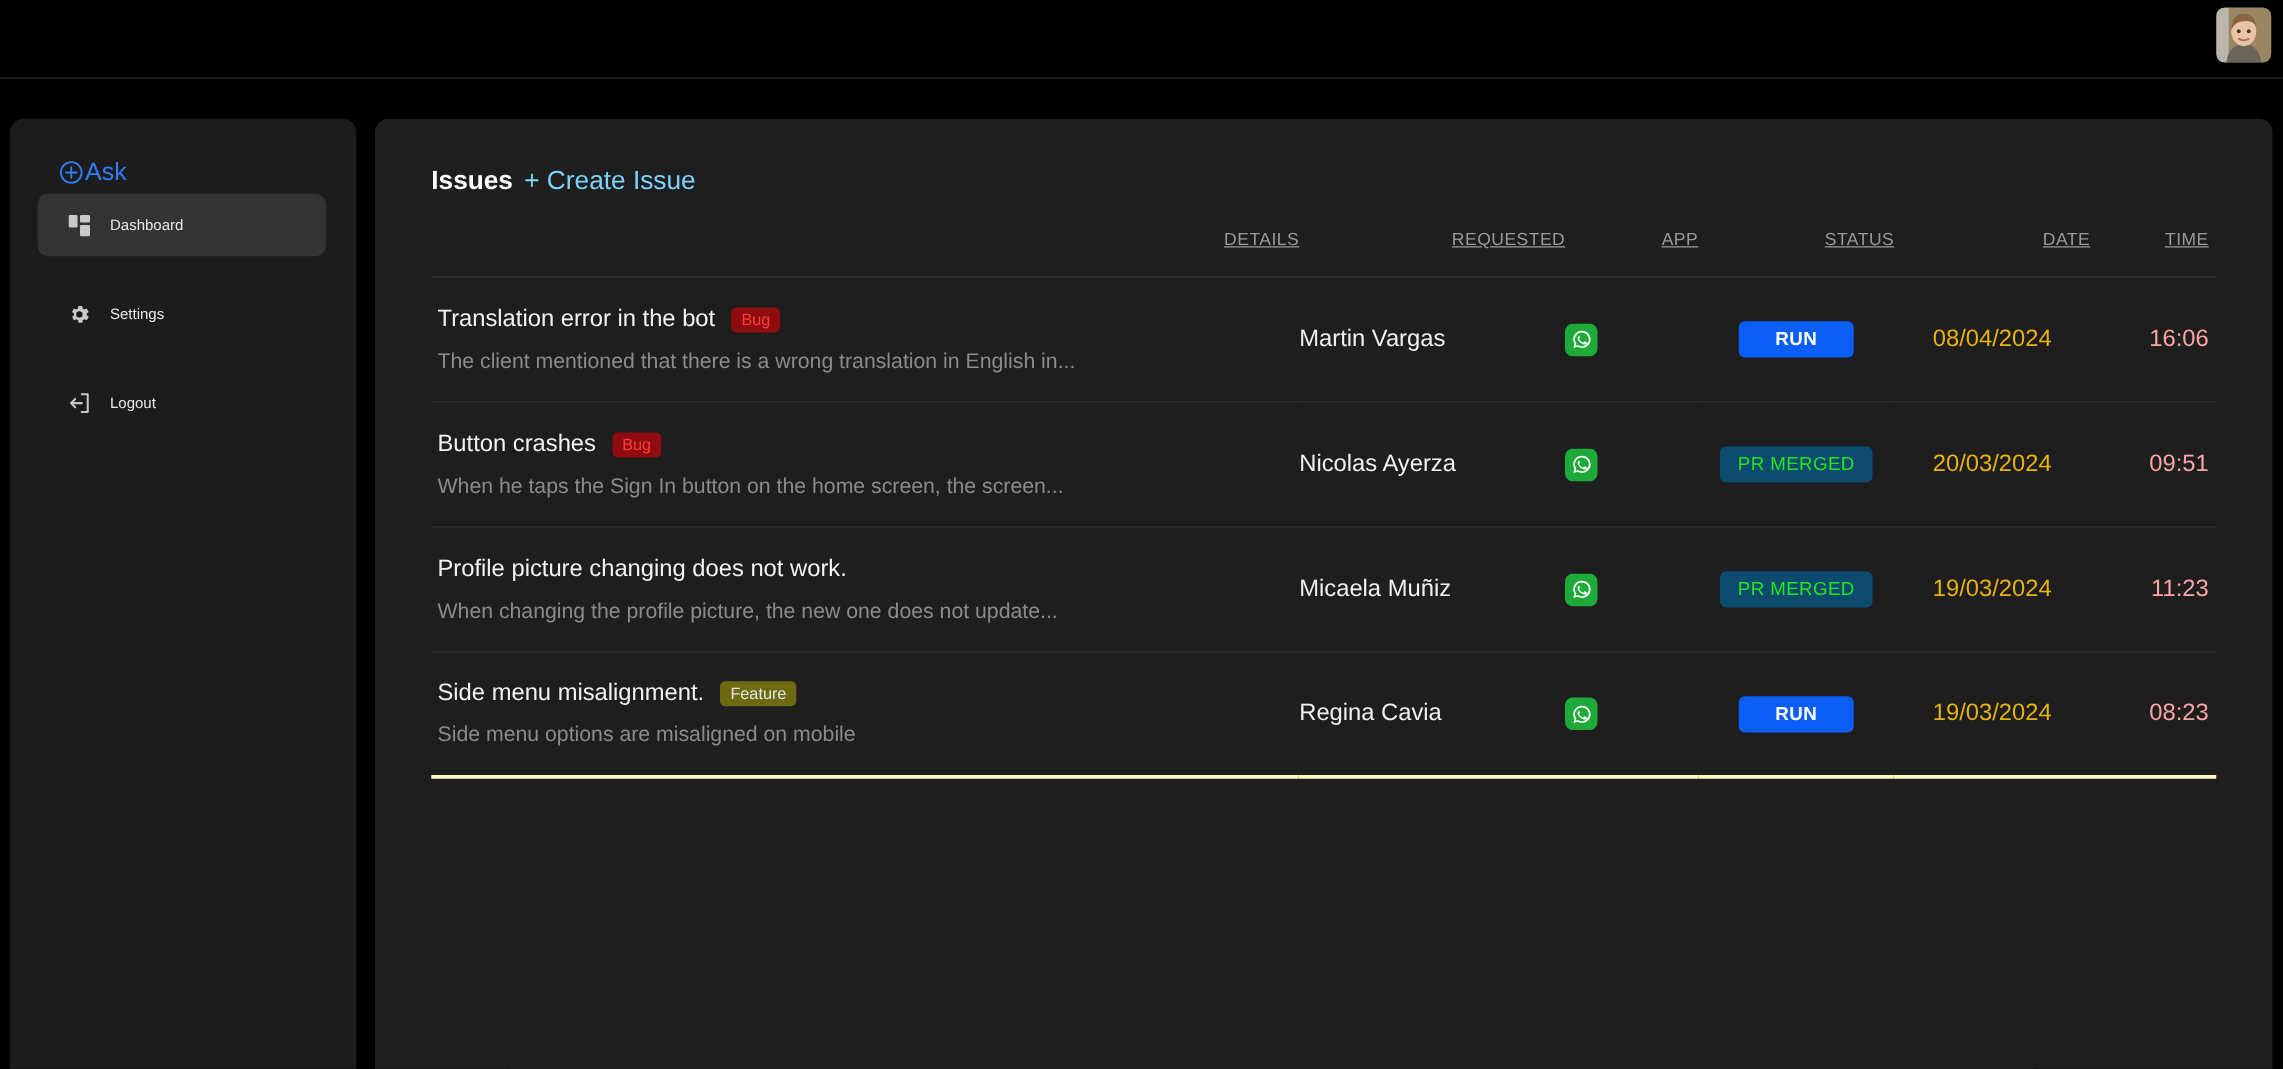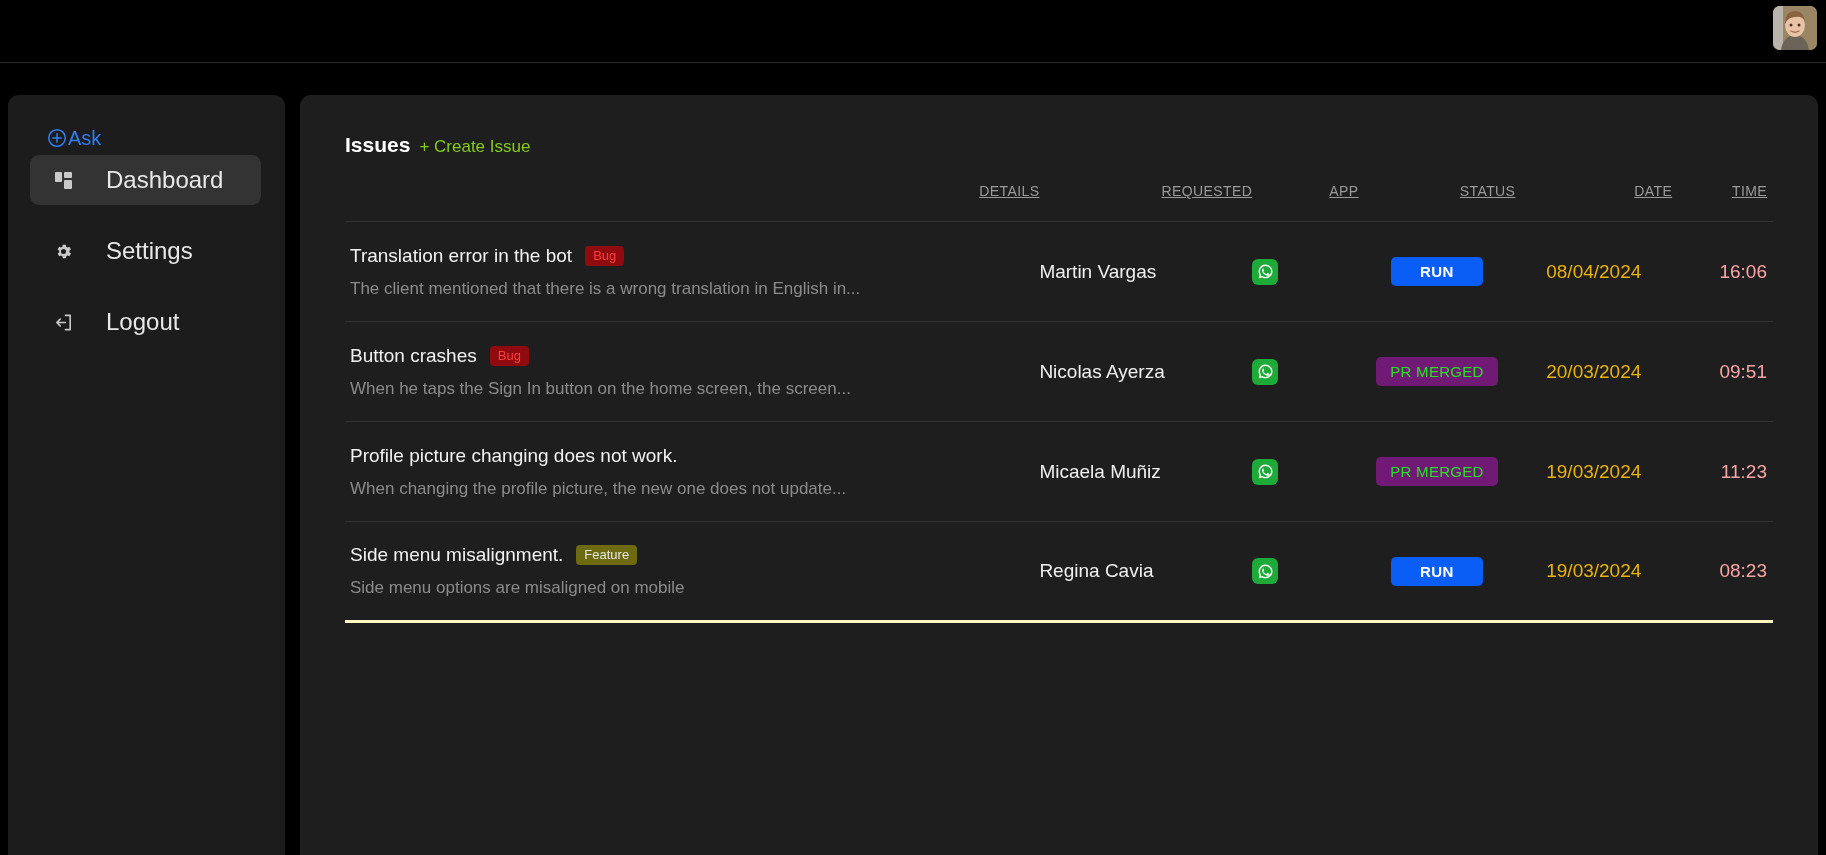--- a/index.html
+++ b/index.html
@@ -44,44 +44,44 @@
     border-radius: 11px 11px 0 0;
     padding-top: 26px;
   }
   .ask-row {
     display: flex; align-items: center; 
     margin: 0 0 0 38px; height: 34px;
     width: fit-content; cursor: pointer;
   }
   .ask-label { color: #2f7ef6; font-size: 20px; }
   .nav-item {
-    display: flex; align-items: center; gap: 32px;
+    display: flex; align-items: center; gap: 14px;
     height: 50px; margin: 0 24px 0 22px;
     padding-left: 22px; border-radius: 9px;
-    color: #e8e8e8; font-size: 24px; cursor: pointer;
+    color: #e8e8e8; font-size: 12px; cursor: pointer;
   }
   .nav-item.active { background: #333333; }
   .nav-item:first-of-type { margin-top: 23px; }
   .nav-gap { height: 21px; }
   .nav-icon { width: 22px; height: 22px; display: flex; align-items: center; justify-content: center; flex: none; }
 
   
   .main {
     position: absolute; left: 300px; top: 95px;
     width: 1518px; height: 760px;
     background: #1e1e1e;
     border-radius: 11px 11px 0 0;
     padding: 0 45px;
   }
   .page-head {
     display: flex; align-items: baseline; gap: 9px;
     padding-top: 38px;
   }
   .page-title { color: #ffffff; font-size: 21px; font-weight: bold; }
-  .create-link { color: #84cc16; font-size: 17px; cursor: pointer; }
+  .create-link { color: #7dd3fc; font-size: 21px; cursor: pointer; }
 
   
   table.issues { width: 100%; border-collapse: collapse; margin-top: 26px; table-layout: fixed; }
   table.issues th {
     color: #9a9a9a; font-size: 14px; font-weight: normal;
     letter-spacing: 0.4px; text-align: right;
     padding-bottom: 22px; vertical-align: bottom; text-decoration: underline;
   }
   th.c-details { width: 620px; padding-left: 5px; }
   th.c-requested { width: 190px; }
@@ -109,21 +109,21 @@
     width: 26px; height: 26px; border-radius: 6px;
     background: #1eaa39; display: flex; align-items: center; justify-content: center;
   }
   td.status { text-align: center; }
   .status-pill {
     display: inline-block; min-width: 92px; text-align: center;
     padding: 7px 14px; border-radius: 5px;
     font-size: 15px; line-height: 1; white-space: nowrap;
   }
   .status-pill.run { background: #0b5ef5; color: #ffffff; font-weight: bold; letter-spacing: 0.4px; }
-  .status-pill.merged { background: #701a75; color: #22e522; letter-spacing: 0.3px; }
+  .status-pill.merged { background: #0c4a6e; color: #22e522; letter-spacing: 0.3px; }
   td.date { color: #eab308; font-size: 19px; text-align: center; }
   td.time { color: #fca5a5; font-size: 19px; text-align: right; padding-right: 6px; }
   tbody tr:last-child { border-bottom: 3px solid #fef9c3; }
 </style>
 </head>
 <body>
 
 <div class="topbar">
   <div class="avatar">
     <svg width="44" height="44" viewBox="0 0 44 44">

